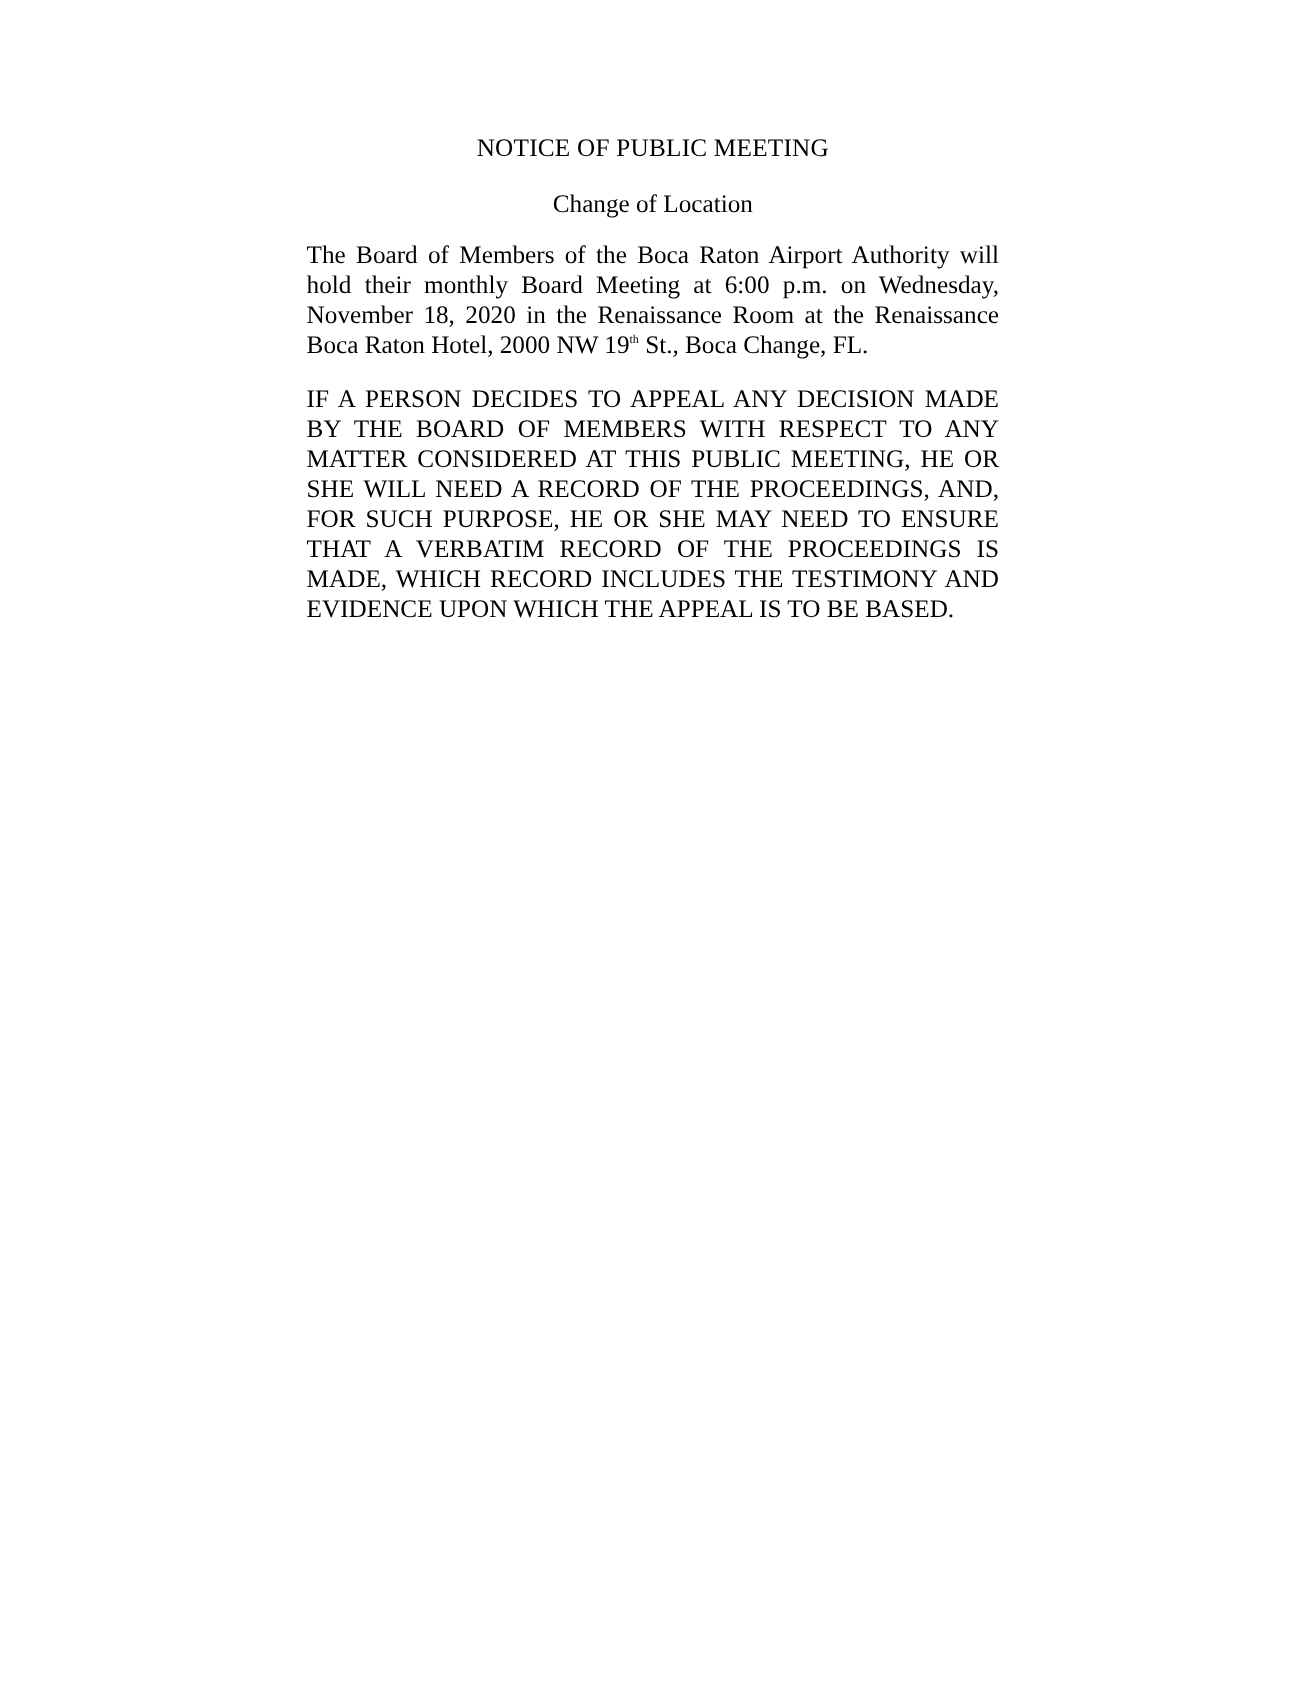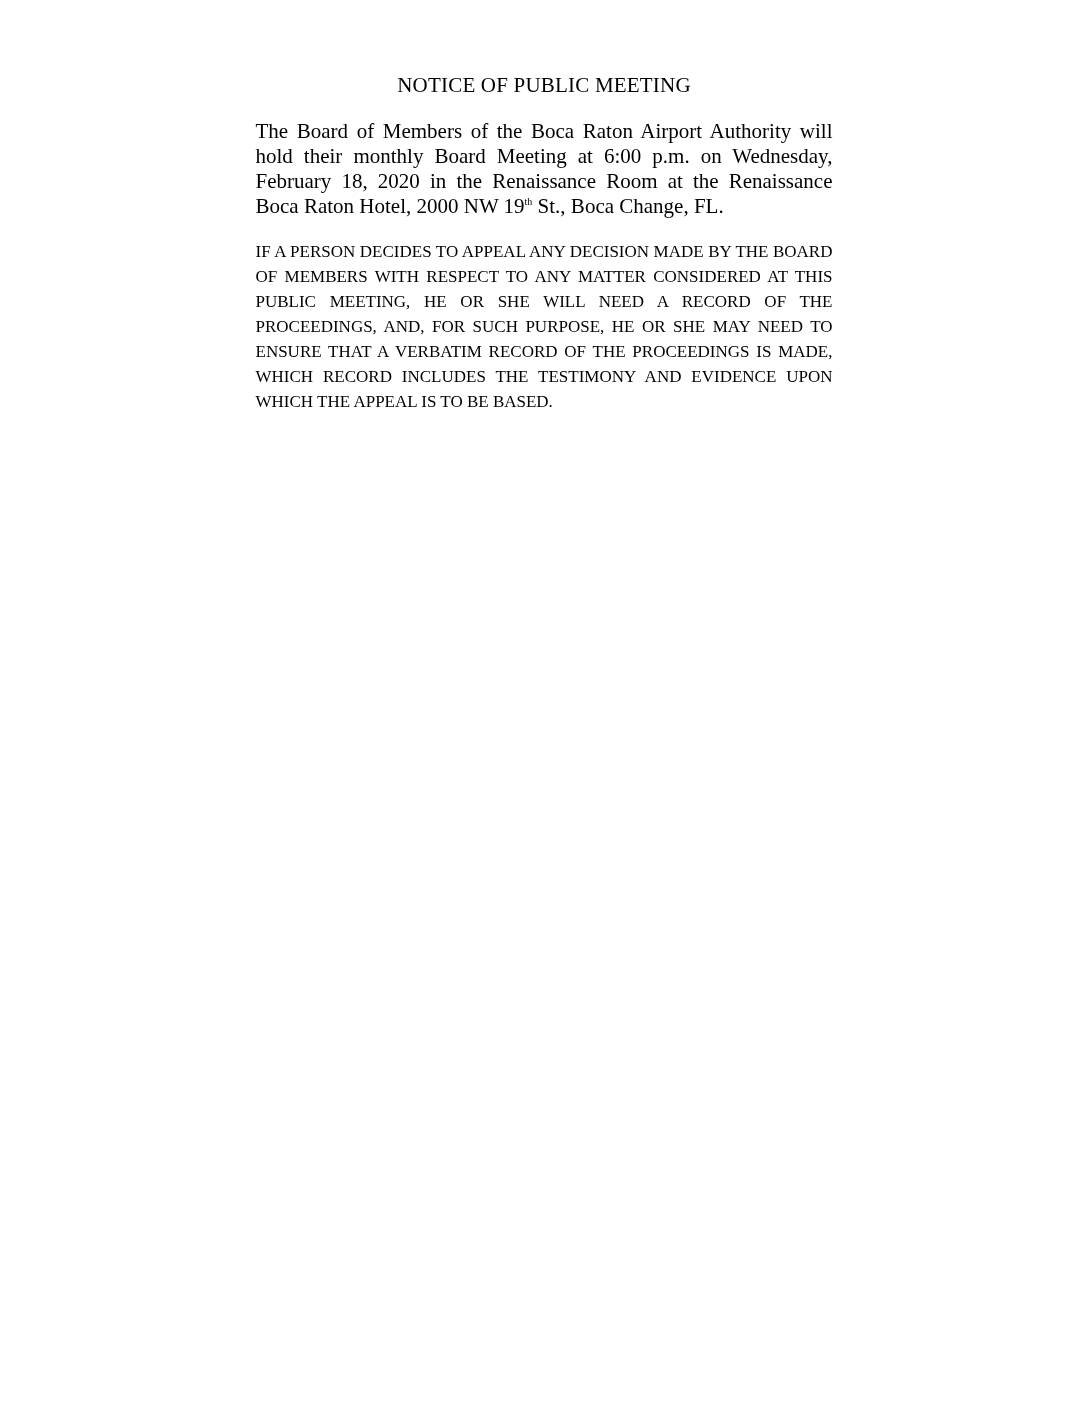--- a/index.html
+++ b/index.html
@@ -16,21 +16,21 @@
     overflow: hidden;
   }
   .page {
     width: 1088px;
     height: 1408px;
     background: #ffffff;
   }
   .content {
     width: 577px;
     margin: 0 auto;
-    padding-top: 72px;
+    padding-top: 110px;
   }
   .doc-title {
     font-size: 21px;
     font-weight: normal;
     line-height: 26px;
     text-align: center;
     margin: 0 0 21px 0;
     letter-spacing: 0.2px;
   }
   .doc-subtitle {
@@ -40,38 +40,39 @@
     text-align: center;
     margin: 0 0 17px 0;
   }
   .para {
     font-size: 21px;
     line-height: 25px;
     text-align: justify;
     margin: 0 0 20px 0;
   }
   .para-caps {
-    font-size: 17px;
+    font-size: 21px;
     line-height: 25px;
     text-align: justify;
     margin: 0;
   }
   sup.ordinal {
     font-size: 10px;
     line-height: 0;
     vertical-align: super;
   }
 </style>
 </head>
 <body>
 
 <div class="page">
   <div class="content">
 
     <h1 class="doc-title">NOTICE OF PUBLIC MEETING</h1>
 
+    <h2 class="doc-subtitle">Change of Location</h2>
 
-    <p class="para"><span>The Board of Members of the Boca Raton Airport Authority will hold their monthly Board Meeting at 6:00 p.m. on Wednesday, February 18, 2020 in the Renaissance Room at the Renaissance Boca Raton Hotel, 2000 NW 19</span><sup class="ordinal">th</sup><span> St., Boca Change, FL.</span></p>
+    <p class="para"><span>The Board of Members of the Boca Raton Airport Authority will hold their monthly Board Meeting at 6:00 p.m. on Wednesday, November 18, 2020 in the Renaissance Room at the Renaissance Boca Raton Hotel, 2000 NW 19</span><sup class="ordinal">th</sup><span> St., Boca Change, FL.</span></p>
 
     <p class="para-caps">IF A PERSON DECIDES TO APPEAL ANY DECISION MADE BY THE BOARD OF MEMBERS WITH RESPECT TO ANY MATTER CONSIDERED AT THIS PUBLIC MEETING, HE OR SHE WILL NEED A RECORD OF THE PROCEEDINGS, AND, FOR SUCH PURPOSE, HE OR SHE MAY NEED TO ENSURE THAT A VERBATIM RECORD OF THE PROCEEDINGS IS MADE, WHICH RECORD INCLUDES THE TESTIMONY AND EVIDENCE UPON WHICH THE APPEAL IS TO BE BASED.</p>
 
   </div>
 </div>
 
 </body></html>

